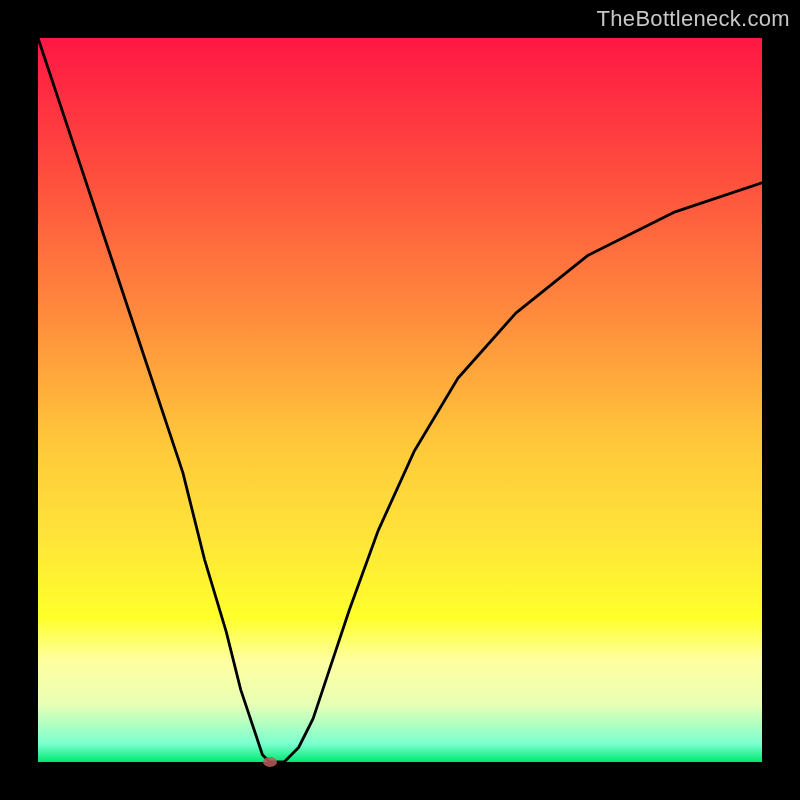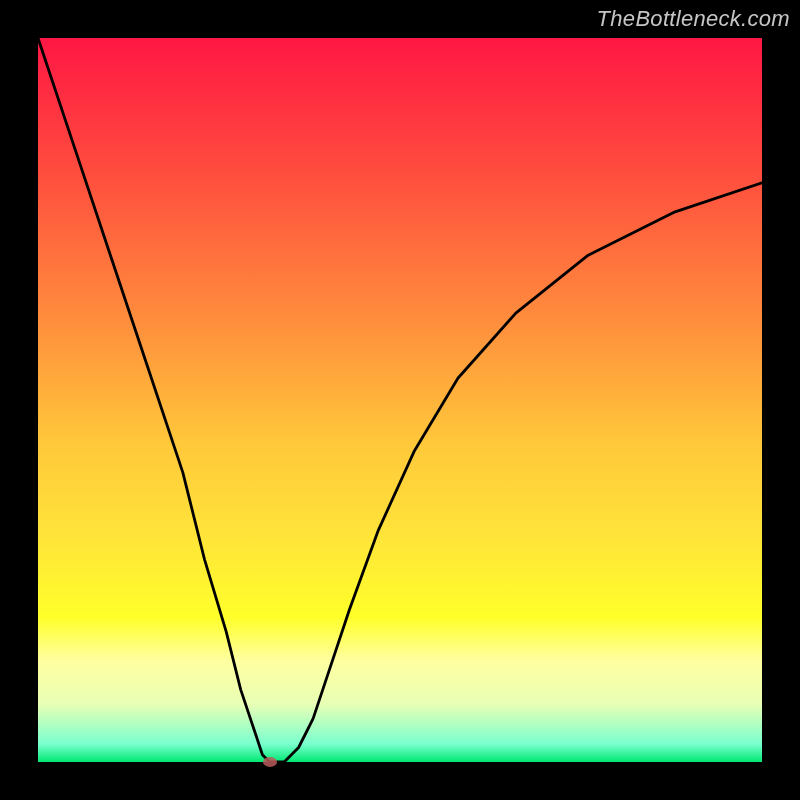--- a/index.html
+++ b/index.html
@@ -41,21 +41,20 @@
   }
   .watermark {
     position: absolute;
     top: 6px;
     right: 10px;
     color: #c6c6c6;
     font-size: 22px;
     letter-spacing: 0.3px;
     font-weight: 500;
     user-select: none;
-    font-style: italic;
   }
   svg.curve {
     position: absolute;
     top: 0;
     left: 0;
     width: 724px;
     height: 724px;
   }
   .marker {
     position: absolute;

